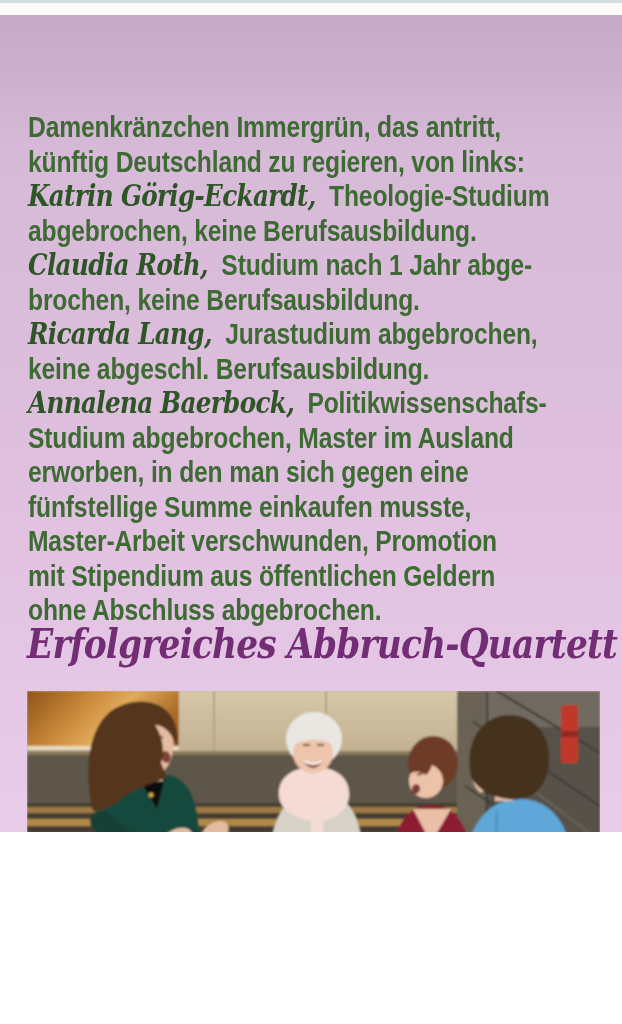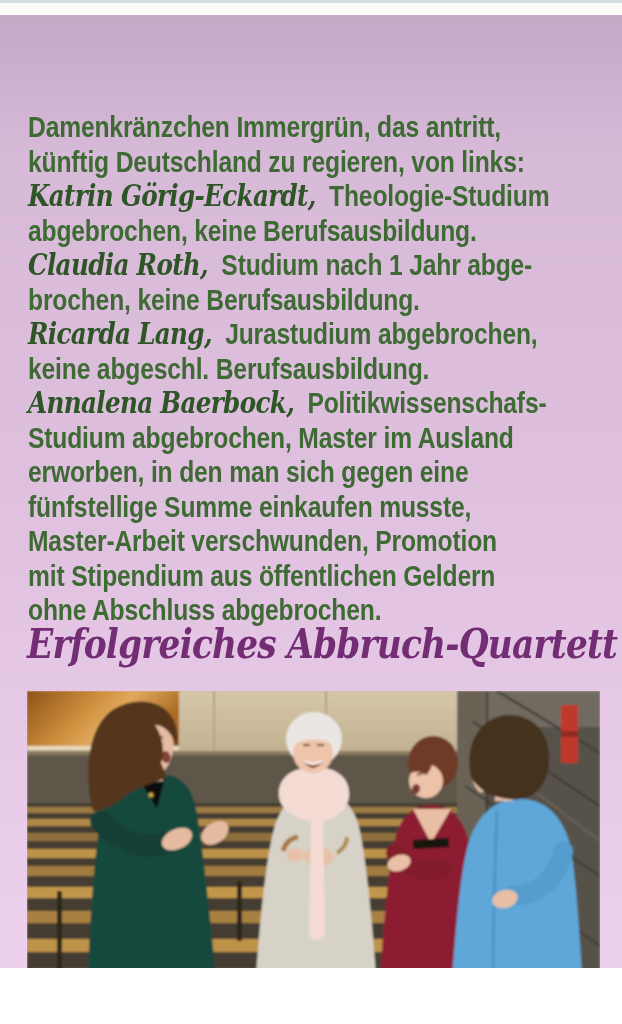--- a/index.html
+++ b/index.html
@@ -1,17 +1,17 @@
 <!DOCTYPE html>
 <html><head>
 <meta charset="utf-8">
 <style>
   html,body{margin:0;padding:0;background:#ffffff;}
   #stage{
-    position:relative;width:622px;height:968px;overflow:hidden;
+    position:relative;width:622px;height:832px;overflow:hidden;
     font-family:"Liberation Sans",sans-serif;
   }
   .top-strip{
     position:absolute;left:0;top:0;width:622px;height:15px;
     background:#fbfbf8;border-top:3px solid #d6dcdf;box-sizing:border-box;
   }
   .bg{
     position:absolute;left:0;top:15px;width:622px;height:1009px;
     background:linear-gradient(180deg,#c5a9c7 0%,#d7b9d8 14%,#ddbedd 40%,#e6c9e6 70%,#eed2ee 100%);
   }

